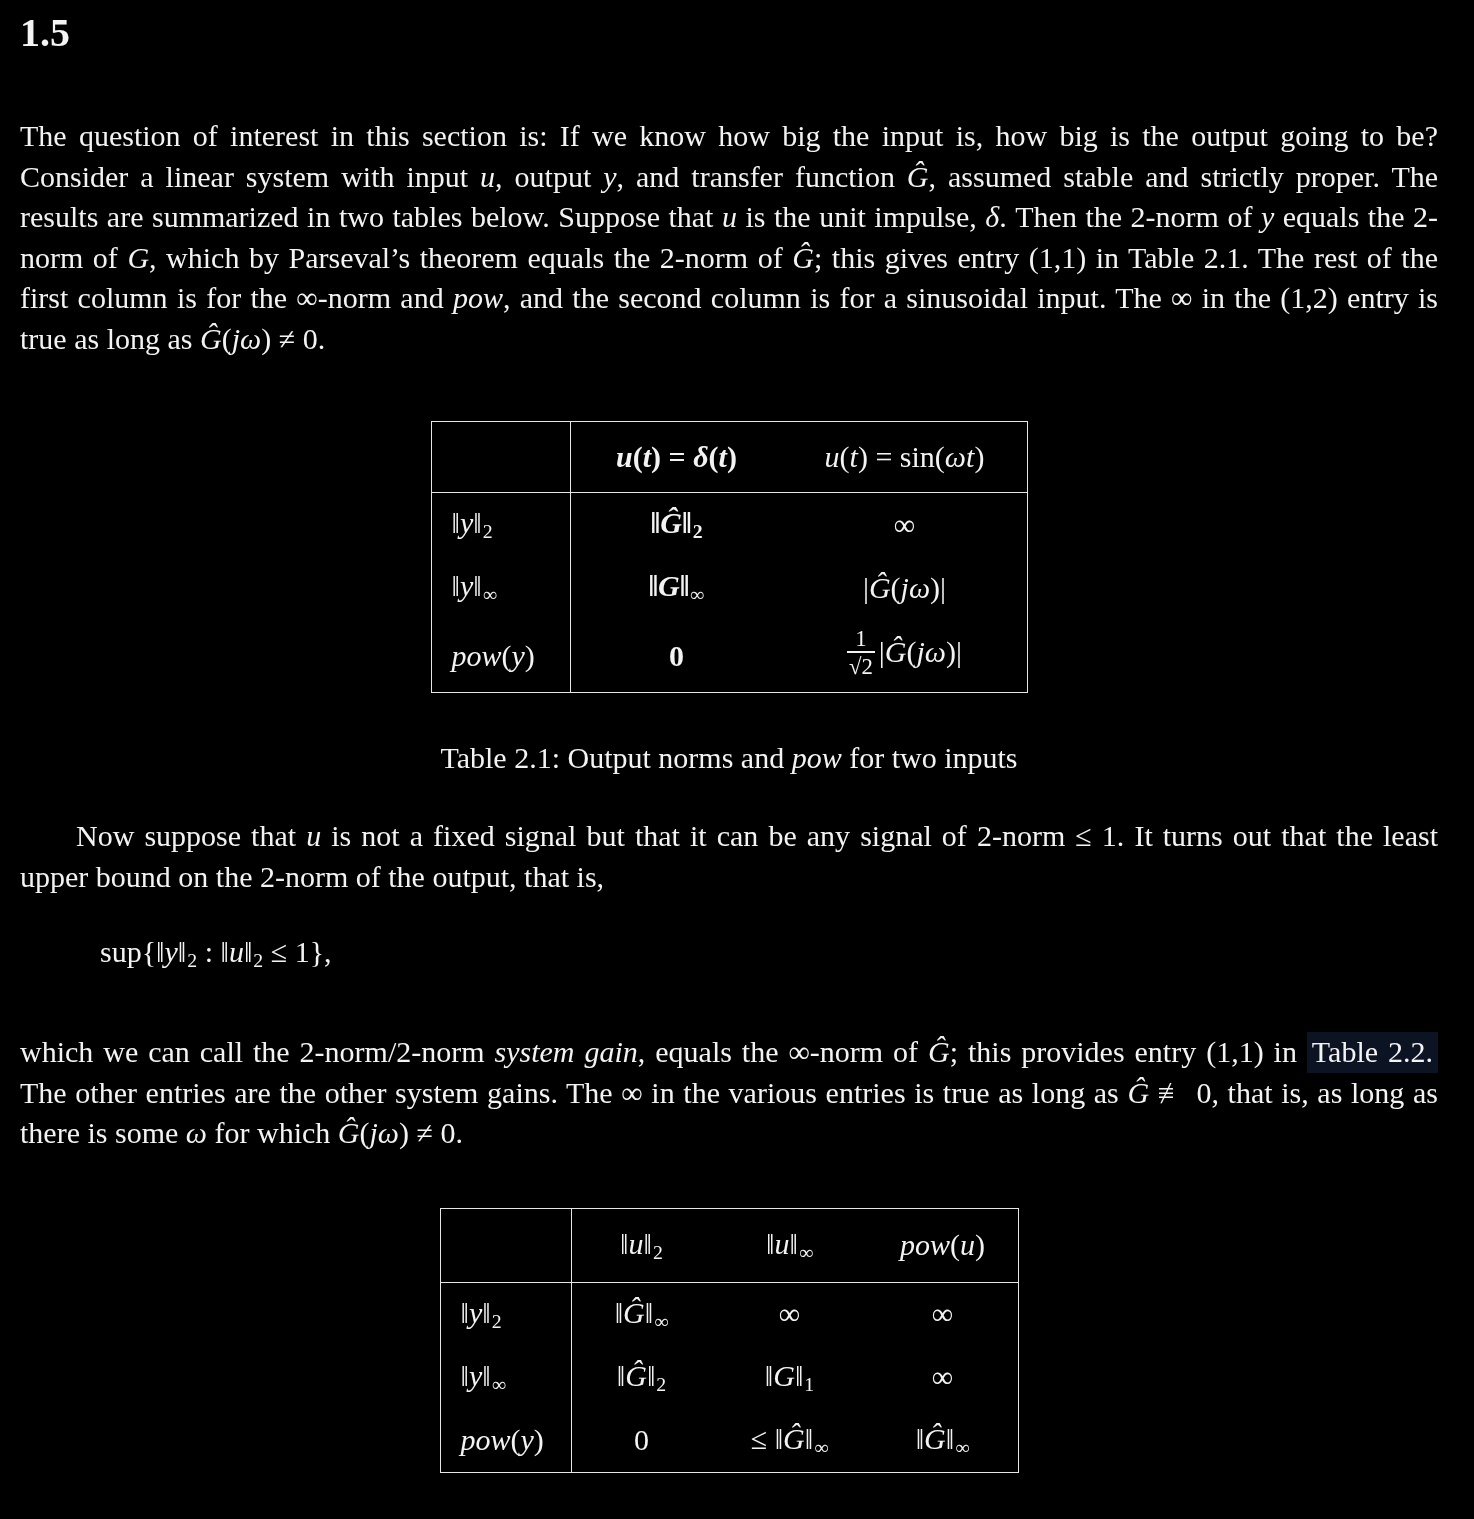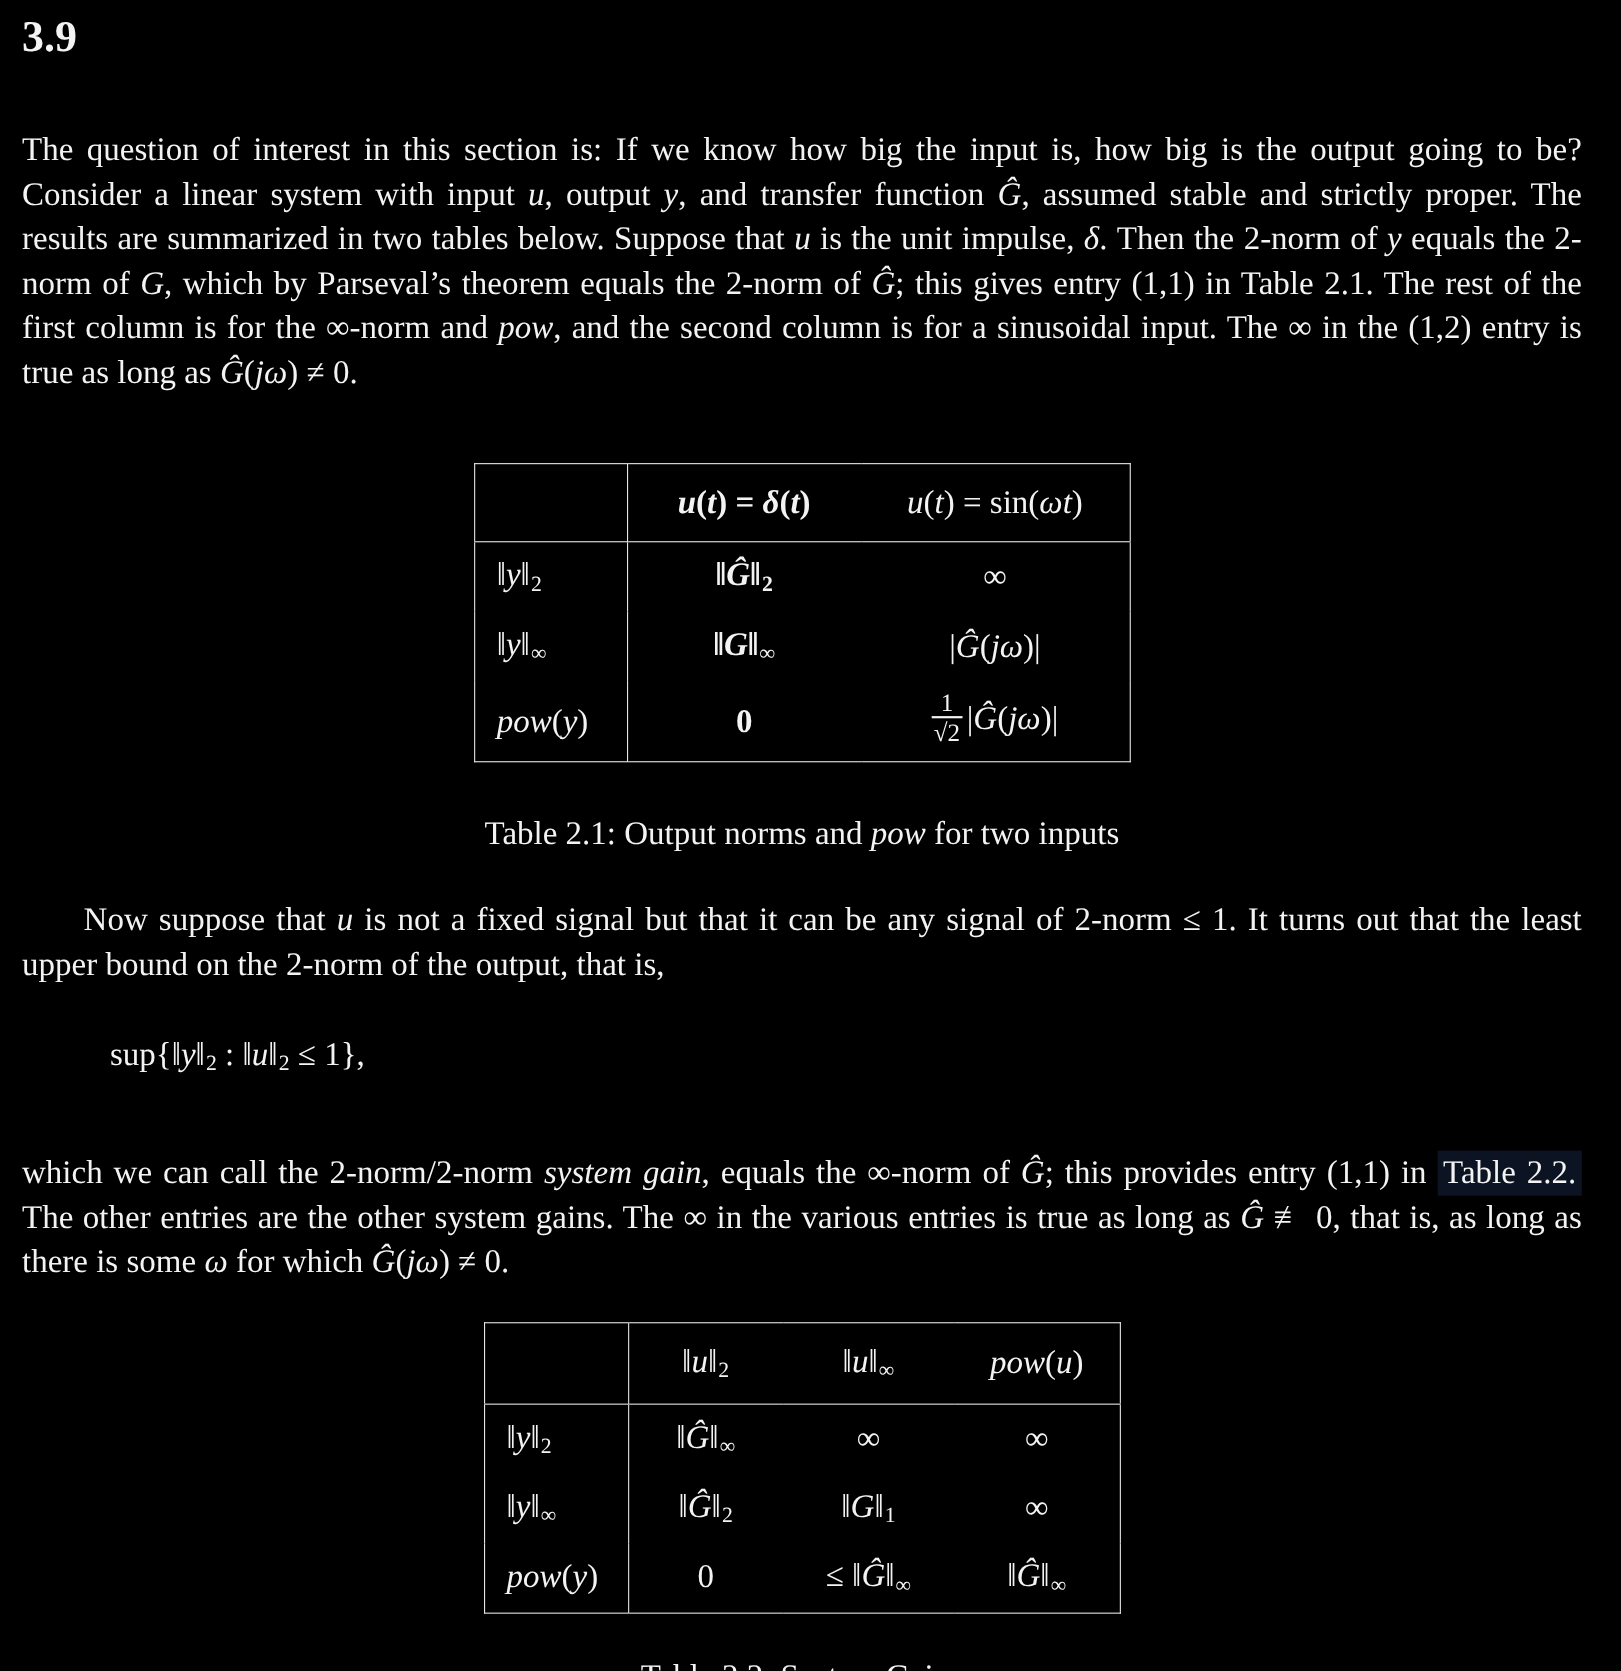--- a/index.html
+++ b/index.html
@@ -27,35 +27,35 @@
     display:flex;
     gap:56px;
   }
   p{margin:0;}
   .body-par{
     line-height:40.5px;
     text-align:justify;
   }
   #p1{margin-top:60px;}
   #p2{margin-top:38px;text-indent:56px;}
-  #eq{margin:34px 0 0 80px;line-height:56px;}
+  #eq{margin:34px 0 0 80px;line-height:41px;}
   #p3{margin-top:56px;}
   .caption{
     text-align:center;
     line-height:40px;
   }
   #cap1{margin-top:45px;}
   #cap2{margin-top:38px;}
   table{
     border-collapse:collapse;
     margin:0 auto;
     border:1.5px solid var(--table_border);
   }
   #t1wrap{margin-top:62px;}
-  #t2wrap{margin-top:34px;}
+  #t2wrap{margin-top:54px;}
   th,td{
     font-weight:normal;
     text-align:center;
     line-height:40px;
     padding:10px 14px;
   }
   thead th{padding-top:15px;padding-bottom:15px;}
   thead tr{border-bottom:1.5px solid var(--table_border);}
   .lbl{
     text-align:left;
@@ -91,21 +91,21 @@
     position:relative;
     top:-3px;
   }
   .frac .num{padding:0 2px;}
   .frac .den{border-top:2px solid var(--text);padding:1px 2px 0 2px;}
 </style>
 </head>
 <body>
 
 <h1>
-  <span>3.9</span>
+  <span>1.5</span>
 </h1>
 
 <p id="p1" class="body-par"><span>The question of interest in this section is: If we know how big the input is, how big is the output going to be? Consider a linear system with input </span><span class="i">u</span><span>, output </span><span class="i">y</span><span>, and transfer function </span><span class="i">Ĝ</span><span>, assumed stable and strictly proper. The results are summarized in two tables below. Suppose that </span><span class="i">u</span><span> is the unit impulse, </span><span class="i">δ</span><span>. Then the 2-norm of </span><span class="i">y</span><span> equals the 2-norm of </span><span class="i">G</span><span>, which by Parseval’s theorem equals the 2-norm of </span><span class="i">Ĝ</span><span>; this gives entry (1,1) in Table 2.1. The rest of the first column is for the ∞-norm and </span><span class="i">pow</span><span>, and the second column is for a sinusoidal input. The ∞ in the (1,2) entry is true as long as </span><span class="i">Ĝ</span><span>(</span><span class="i">jω</span><span>) ≠ 0.</span></p>
 
 <div id="t1wrap">
   <table id="t1">
     <thead>
       <tr>
         <th class="lbl"></th>
         <th class="c2"><span class="i">u</span><span>(</span><span class="i">t</span><span>) = </span><span class="i">δ</span><span>(</span><span class="i">t</span><span>)</span></th>

